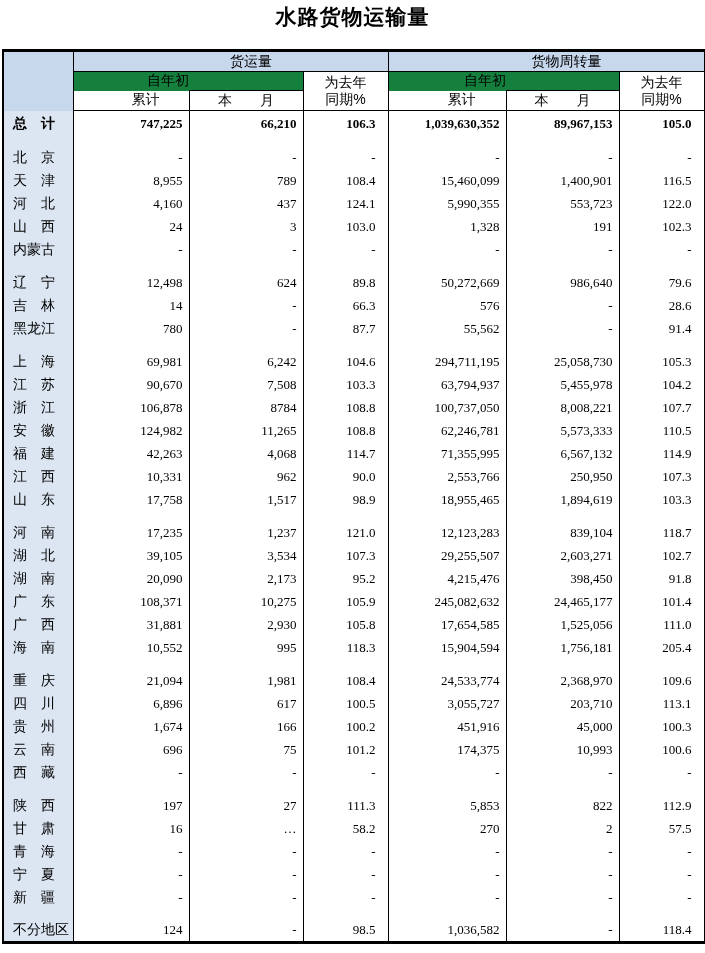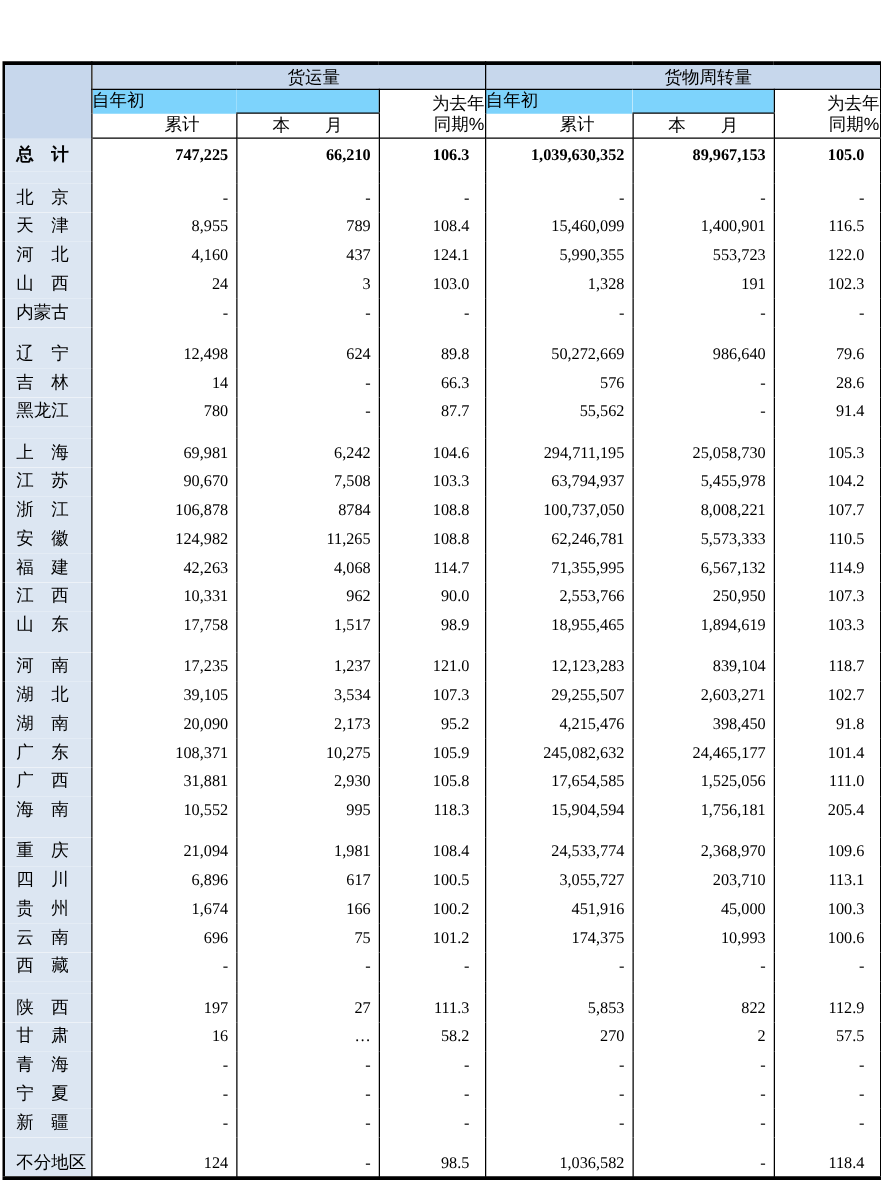--- a/index.html
+++ b/index.html
@@ -16,25 +16,25 @@
                  border-top:3px solid #000; border-bottom:3px solid #000;
                  border-left:2px solid #000; border-right:1px solid #000; }
   td, th { padding:0; vertical-align:middle; font-weight:normal; overflow:hidden; }
 
   
   thead th { font-size:14px; }
   .grp { background:#c7d7ec; height:21px; text-align:center;
          border-bottom:1px solid #000;padding-left:41px; }
   .grp-r { border-right:1px solid #000; }
   .corner { background:#c7d7ec; border-right:1px solid #000; }
-  .sub-top { height:19px; text-align:left; background:#7dd3fc; }
+  .sub-top { height:19px; text-align:right; background:#15803d; }
   .sub-bot { height:20px; text-align:center; background:#fff; border-bottom:1px solid #000; }
   .line-above { border-bottom:1px solid #000; }       
   .month-cell { border-bottom:1px solid #000;margin-left:22px; }
-  .yoy { background:#fff; text-align:right; border-left:1px solid #000;
+  .yoy { background:#fff; text-align:center; border-left:1px solid #000;
          border-bottom:1px solid #000; line-height:1.25; }
   .yoy-r { border-right:1px solid #000; }
   .cum-r { border-right:1px solid #000;padding-left:29px; }
 
   
   tbody td { font-family:"Liberation Serif", serif; font-size:13px;
              text-align:right; white-space:nowrap; }
   tbody tr.data td { height:23px; }
   tbody tr.total td { height:26px; font-weight:bold; }
   tbody tr.spacer td { height:10px; }
@@ -44,20 +44,21 @@
   td.v { padding-right:6px; border-right:1px solid #000; }
   td.pct { padding-right:12px; }
   td.pct1 { border-right:1px solid #000; }
   td.pct2 { border-right:none; }
 </style>
 </head>
 <body>
 
 <div class="page">
 
+  <div class="title">水路货物运输量</div>
 
   <table class="report">
     <colgroup>
       <col style="width:70px">
         <col style="width:116px">
         <col style="width:114px">
       <col style="width:85px">
         <col style="width:118px">
         <col style="width:113px">
       <col style="width:85px">

